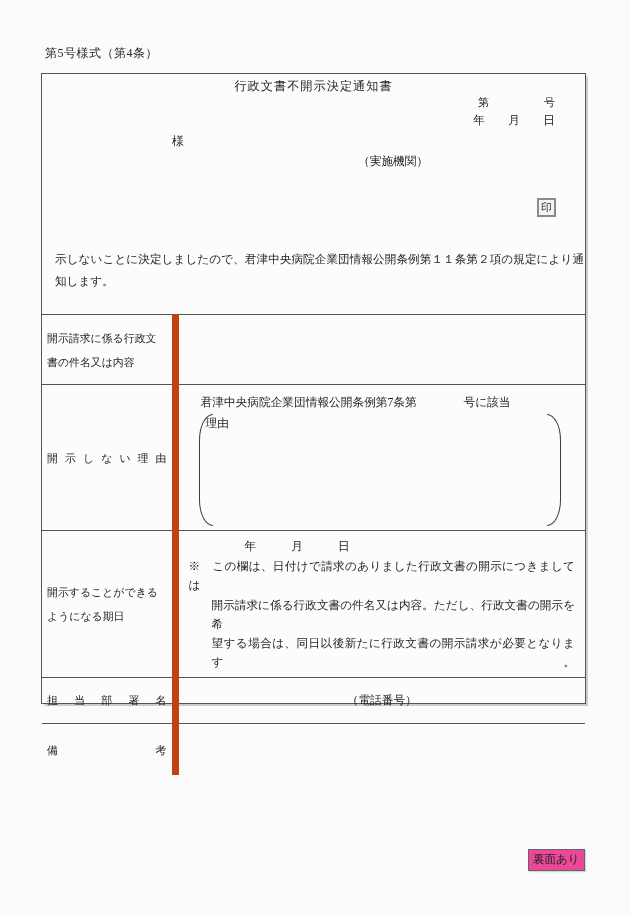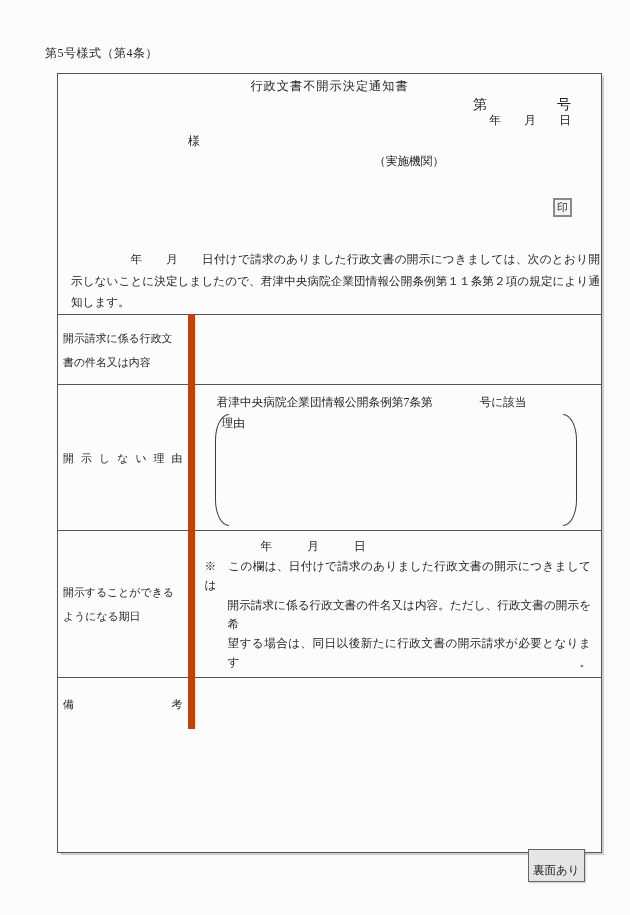--- a/index.html
+++ b/index.html
@@ -13,31 +13,31 @@
     line-height: 1.5;
   }
   .sheet { position: absolute; inset: 0; background: #fbfbfb; }
 
   .form-code {
     position: absolute; left: 45px; top: 44px;
     font-size: 12px; letter-spacing: 0.5px; color: #272727;
   }
 
   .outer-box {
-    position: absolute; left: 57px; top: 73px; width: 545px; height: 780px;
+    position: absolute; left: 41px; top: 73px; width: 545px; height: 631px;
     border: 1.2px solid #555;
     box-shadow: 1.5px 1.5px 1px rgba(120,120,120,0.35);
     background: #fcfcfc;
   }
 
   .title {
     position: absolute; top: 3px; left: 0; right: 0;
     text-align: center; font-size: 12.2px; letter-spacing: 1px; color: #1e1e1e;
   }
-  .doc-no   { position: absolute; top: 20px; right: 30px; font-size: 14px; }
+  .doc-no   { position: absolute; top: 20px; right: 30px; font-size: 11px; }
   .doc-date { position: absolute; top: 38px; right: 30px; font-size: 11.7px; }
   .addressee { position: absolute; top: 58px; left: 130px; font-size: 12px; }
   .issuer    { position: absolute; top: 79px; left: 316px; font-size: 11.7px; }
 
   .seal {
     position: absolute; top: 124px; left: 495px;
     width: 19px; height: 19px;
     border: 2px solid #8a8a8a;
     display: flex; align-items: center; justify-content: center;
     font-size: 11px; color: #333; background: #f4f4f4;
@@ -88,43 +88,42 @@
 
   .date-line { padding: 3px 0 0 62px; line-height: 17px; }
   .note-block { padding: 2px 6px 0 6px; }
   .note-line { line-height: 19.3px; font-size: 11.6px; }
   .note-line.hang { padding-left: 23px; }
 
   .phone-line { text-align: center; }
 
   .back-note {
     position: absolute; left: 528px; top: 849px;
-    border: 1.2px solid #666; padding: 12px 4px 2px 4px;
-    font-size: 11.5px; color: #222; background: #e5e5e5;
+    border: 1.2px solid #666; padding: 1px 4px 2px 4px;
+    font-size: 11.5px; color: #222; background: #ec4899;
     box-shadow: 1px 1px 1px rgba(130,130,130,0.3);
   }
 </style>
 </head>
 <body>
 
 <div class="sheet">
 
   <div class="form-code">第5号様式（第4条）</div>
 
   <div class="outer-box">
 
     <div class="title">行政文書不開示決定通知書</div>
     <div class="doc-no">第　　　　　号</div>
     <div class="doc-date">年　　月　　日</div>
     <div class="addressee">様</div>
     <div class="issuer">（実施機関）</div>
     <div class="seal">印</div>
 
     <div class="para">
-      <div class="jl">　　　　　年　　月　　日付けで請求のありました行政文書の開示につきましては、次のとおり開</div>
       <div class="jl">示しないことに決定しましたので、君津中央病院企業団情報公開条例第１１条第２項の規定により通</div>
       <div>知します。</div>
     </div>
 
     <table class="form-table">
       <tbody>
         <tr class="row-1">
           <td class="label-cell">開示請求に係る行政文書の件名又は内容</td>
           <td class="content-cell"></td>
         </tr>
@@ -148,20 +147,28 @@
           <td class="content-cell v-top">
             <div class="date-line">年　　　月　　　日</div>
             <div class="note-block">
               <div class="note-line jl">※　この欄は、日付けで請求のありました行政文書の開示につきましては</div>
               <div class="note-line jl hang">開示請求に係る行政文書の件名又は内容。ただし、行政文書の開示を希</div>
               <div class="note-line jl hang">望する場合は、同日以後新たに行政文書の開示請求が必要となります。</div>
             </div>
           </td>
         </tr>
 
+        <tr class="row-4">
+          <td class="label-cell">
+            <div class="spread">担当部署名</div>
+          </td>
+          <td class="content-cell">
+            <div class="phone-line">（電話番号）</div>
+          </td>
+        </tr>
 
         <tr class="row-5">
           <td class="label-cell">
             <div class="spread">備考</div>
           </td>
           <td class="content-cell"></td>
         </tr>
       </tbody>
     </table>
   </div>

